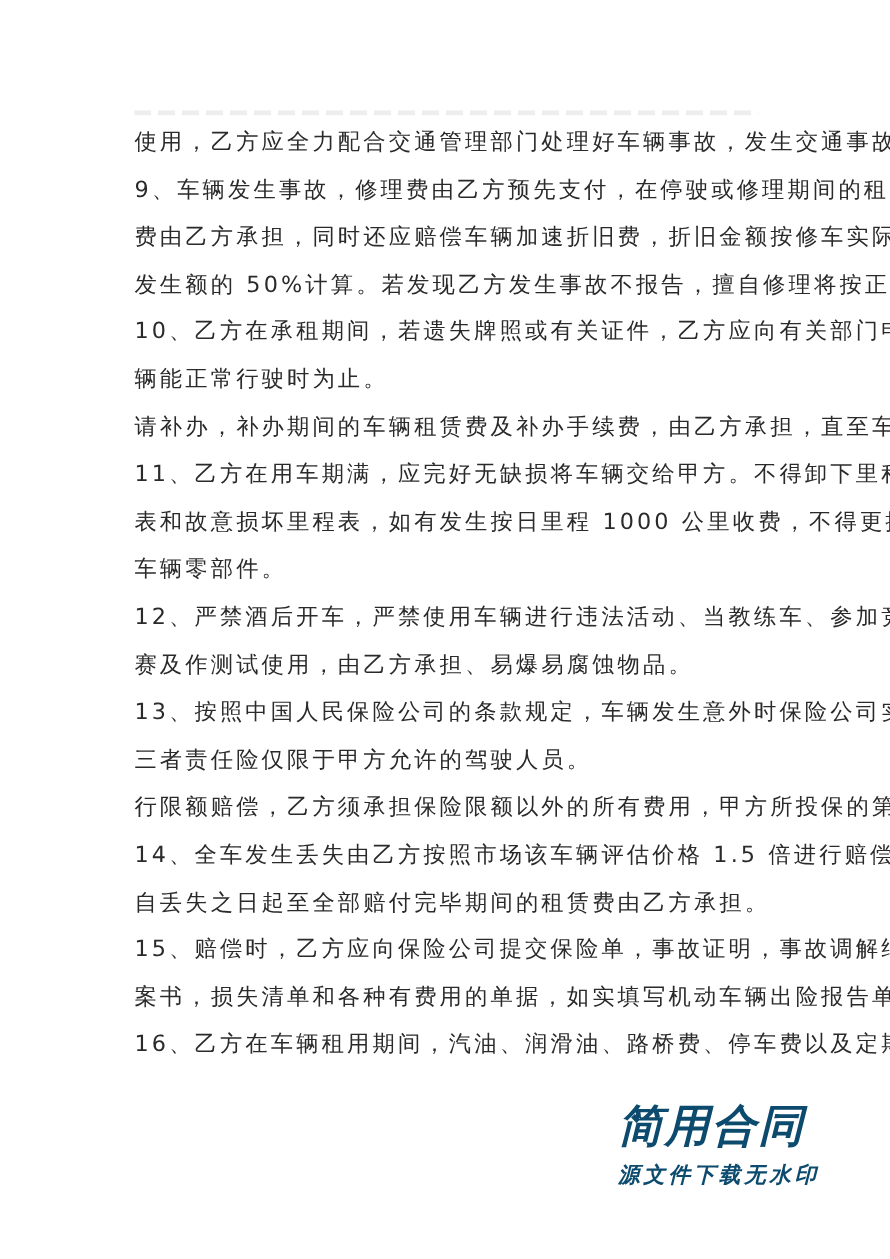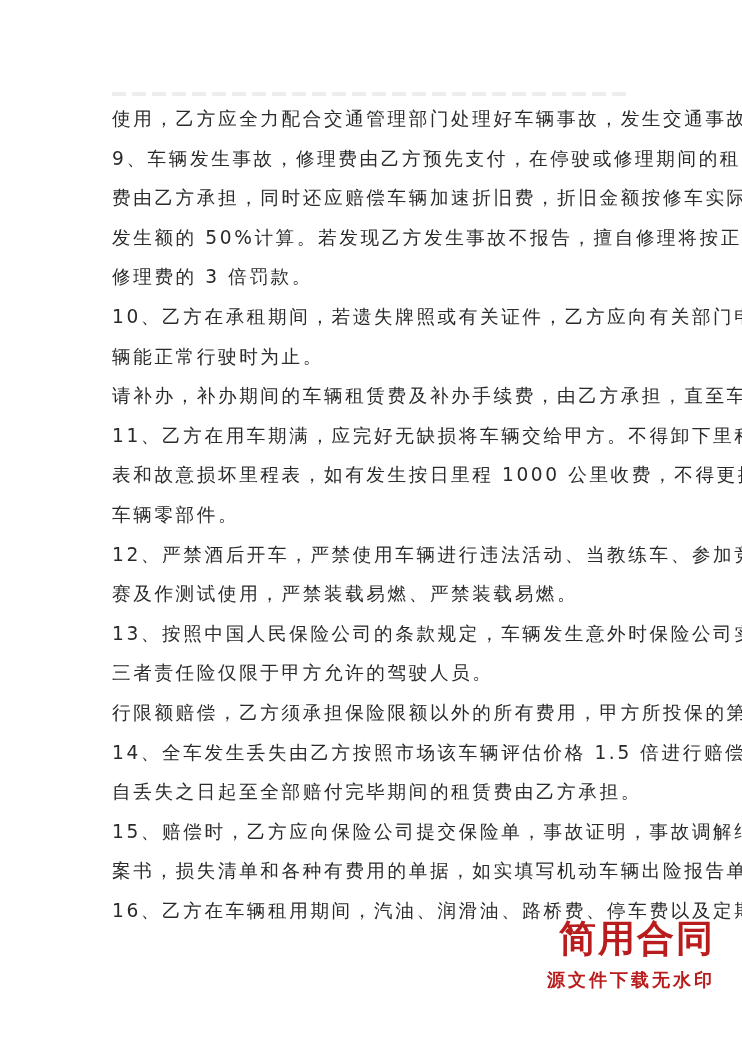--- a/index.html
+++ b/index.html
@@ -42,22 +42,23 @@
     .line {
       display: block;
       white-space: nowrap;
       height: 39.6px;
     }
     .watermark {
       position: absolute;
       left: 515px;
       top: 917px;
       width: 200px;
-      text-align: right;
-      color: #b91c1c;
+      text-align: left;
+      color: #0c4a6e;
+      font-style: italic;
       font-weight: bold;
       user-select: none;
     }
     .wm-main {
       font-size: 37px;
       letter-spacing: 2px;
       line-height: 44px;
     }
     .wm-sub {
       font-size: 18px;
@@ -73,35 +74,34 @@
   <div class="cutoff-line"></div>
 
   <div class="body-text">
     <div>
       <span class="line">使用，乙方应全力配合交通管理部门处理好车辆事故，发生交通事故</span>
     </div>
     <div>
       <span class="line">9、车辆发生事故，修理费由乙方预先支付，在停驶或修理期间的租</span>
       <span class="line">费由乙方承担，同时还应赔偿车辆加速折旧费，折旧金额按修车实际</span>
       <span class="line">发生额的 50%计算。若发现乙方发生事故不报告，擅自修理将按正规</span>
-      <span class="line">修理费的 3 倍罚款。</span>
     </div>
     <div>
       <span class="line">10、乙方在承租期间，若遗失牌照或有关证件，乙方应向有关部门申</span>
       <span class="line">辆能正常行驶时为止。</span>
       <span class="line">请补办，补办期间的车辆租赁费及补办手续费，由乙方承担，直至车</span>
     </div>
     <div>
       <span class="line">11、乙方在用车期满，应完好无缺损将车辆交给甲方。不得卸下里程</span>
       <span class="line">表和故意损坏里程表，如有发生按日里程 1000 公里收费，不得更换</span>
       <span class="line">车辆零部件。</span>
     </div>
     <div>
       <span class="line">12、严禁酒后开车，严禁使用车辆进行违法活动、当教练车、参加竞</span>
-      <span class="line">赛及作测试使用，严禁装载易燃、严禁装载易燃。</span>
+      <span class="line">赛及作测试使用，由乙方承担、易爆易腐蚀物品。</span>
     </div>
     <div>
       <span class="line">13、按照中国人民保险公司的条款规定，车辆发生意外时保险公司实</span>
       <span class="line">三者责任险仅限于甲方允许的驾驶人员。</span>
       <span class="line">行限额赔偿，乙方须承担保险限额以外的所有费用，甲方所投保的第</span>
     </div>
     <div>
       <span class="line">14、全车发生丢失由乙方按照市场该车辆评估价格 1.5 倍进行赔偿，</span>
       <span class="line">自丢失之日起至全部赔付完毕期间的租赁费由乙方承担。</span>
     </div>

